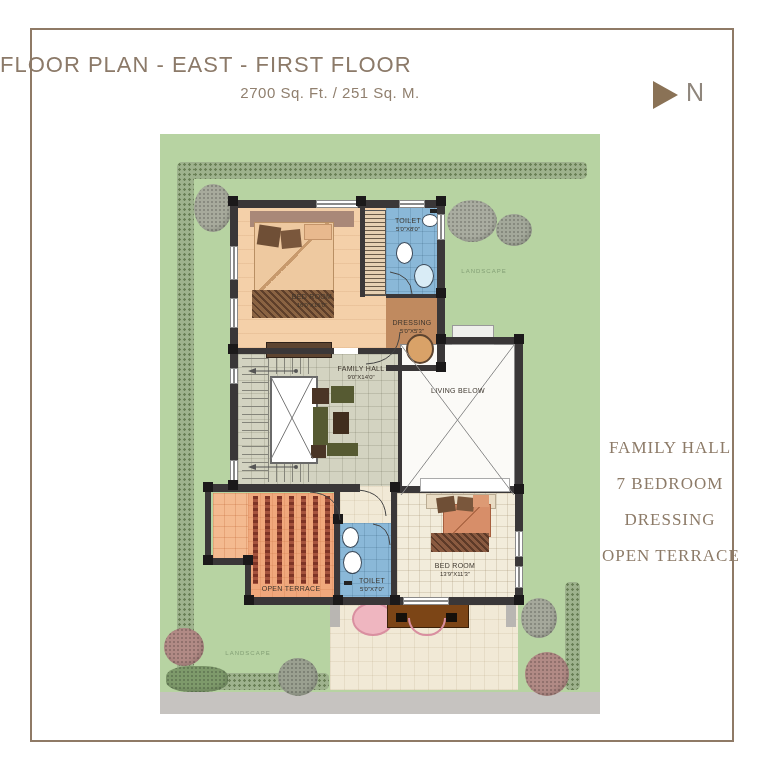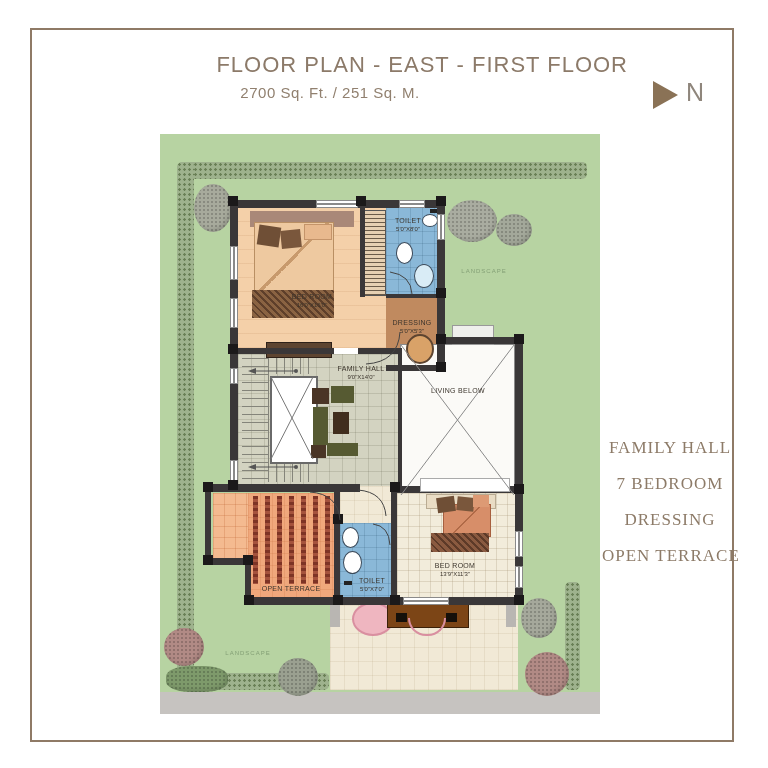--- a/index.html
+++ b/index.html
@@ -1,21 +1,21 @@
 <!DOCTYPE html>
 <html><head>
 <meta charset="utf-8">
 <style>
   html,body{margin:0;padding:0;}
   .page{position:relative;width:768px;height:768px;background:#ffffff;overflow:hidden;
         font-family:"Liberation Sans",sans-serif;}
   .abs{position:absolute;}
   .frame{position:absolute;left:30px;top:28px;width:700px;height:710px;border:2px solid #8f7a66;}
 
-  .title{position:absolute;left:0;top:52px;width:628px;text-align:right;font-size:22px;
+  .title{position:absolute;left:0;top:52px;width:628px;text-align:left;font-size:22px;
          letter-spacing:1px;color:#8c7a69;}
   .subtitle{position:absolute;left:0;top:84px;width:660px;text-align:center;font-size:15px;
          letter-spacing:.5px;color:#91806f;}
   .north-tri{position:absolute;left:653px;top:81px;width:0;height:0;
          border-left:25px solid #8a7256;border-top:14px solid transparent;border-bottom:14px solid transparent;}
   .north-n{position:absolute;left:686px;top:78px;font-size:25px;color:#8f867c;}
 
   .lawn{position:absolute;left:160px;top:134px;width:440px;height:558px;background:#b7d3a2;}
   .road{position:absolute;left:160px;top:692px;width:440px;height:22px;background:#c6c3c0;}
   .hedge{position:absolute;background-color:#9eb28d;border-radius:5px;

